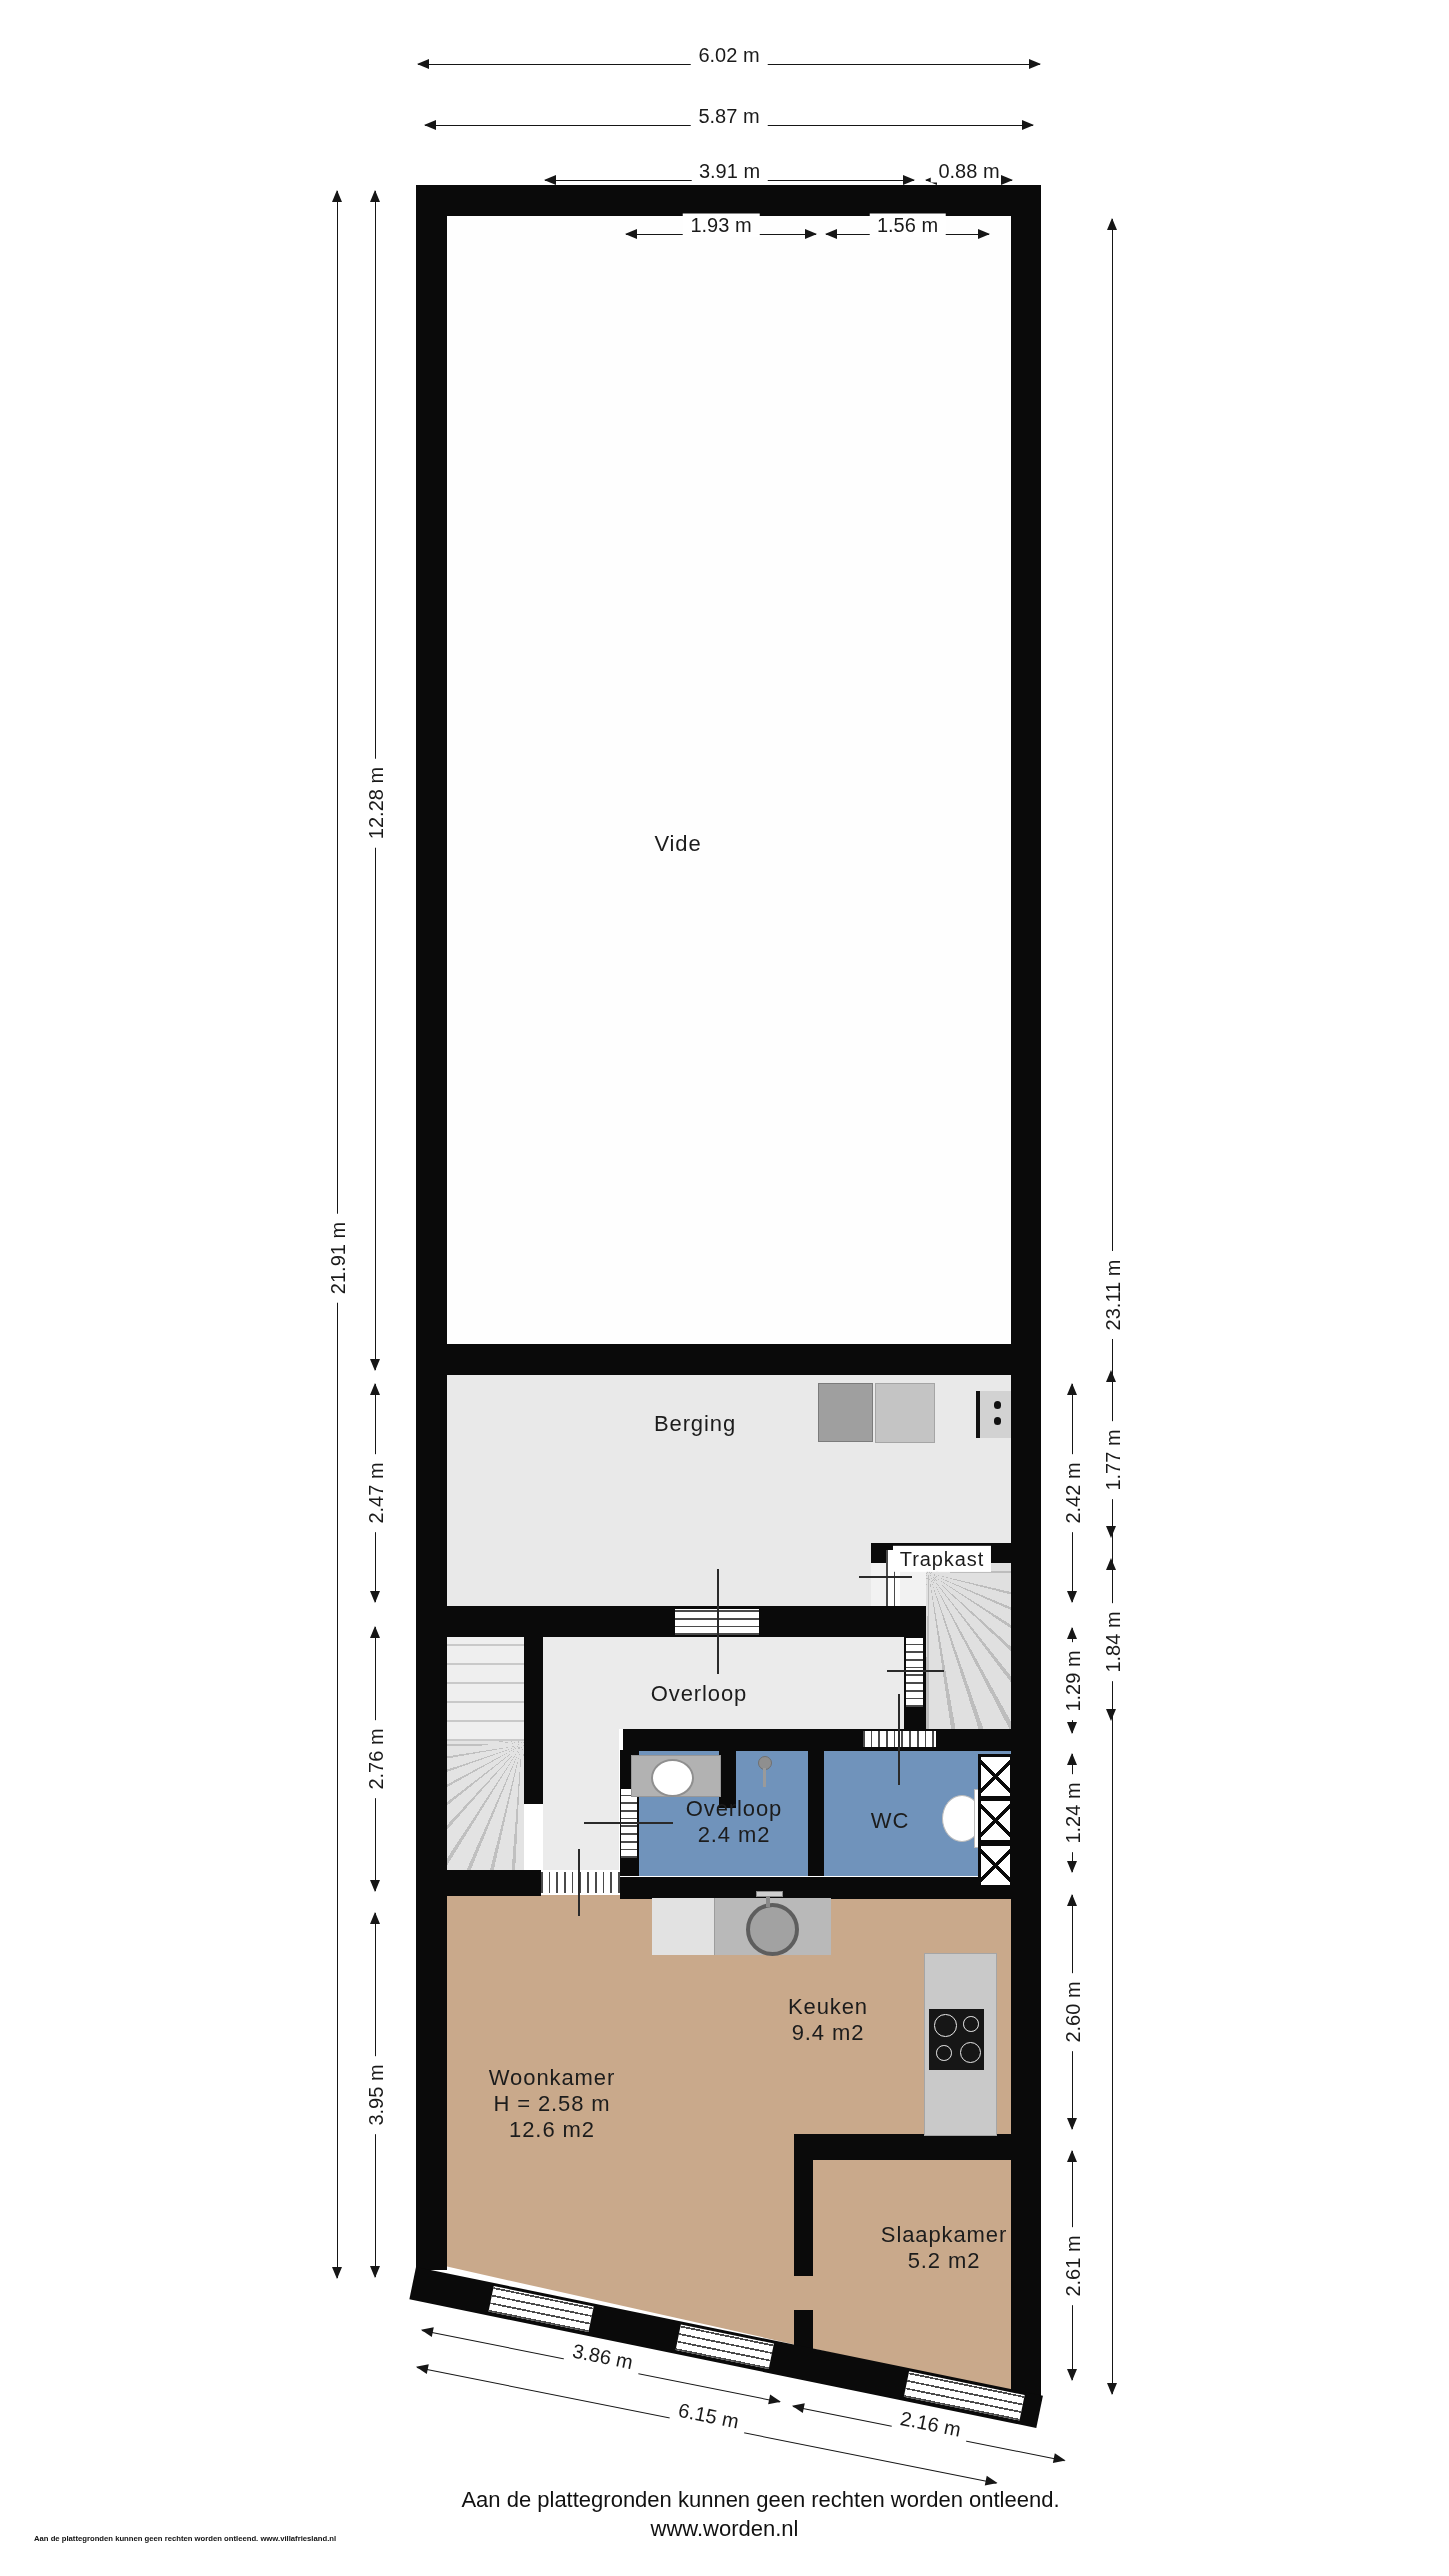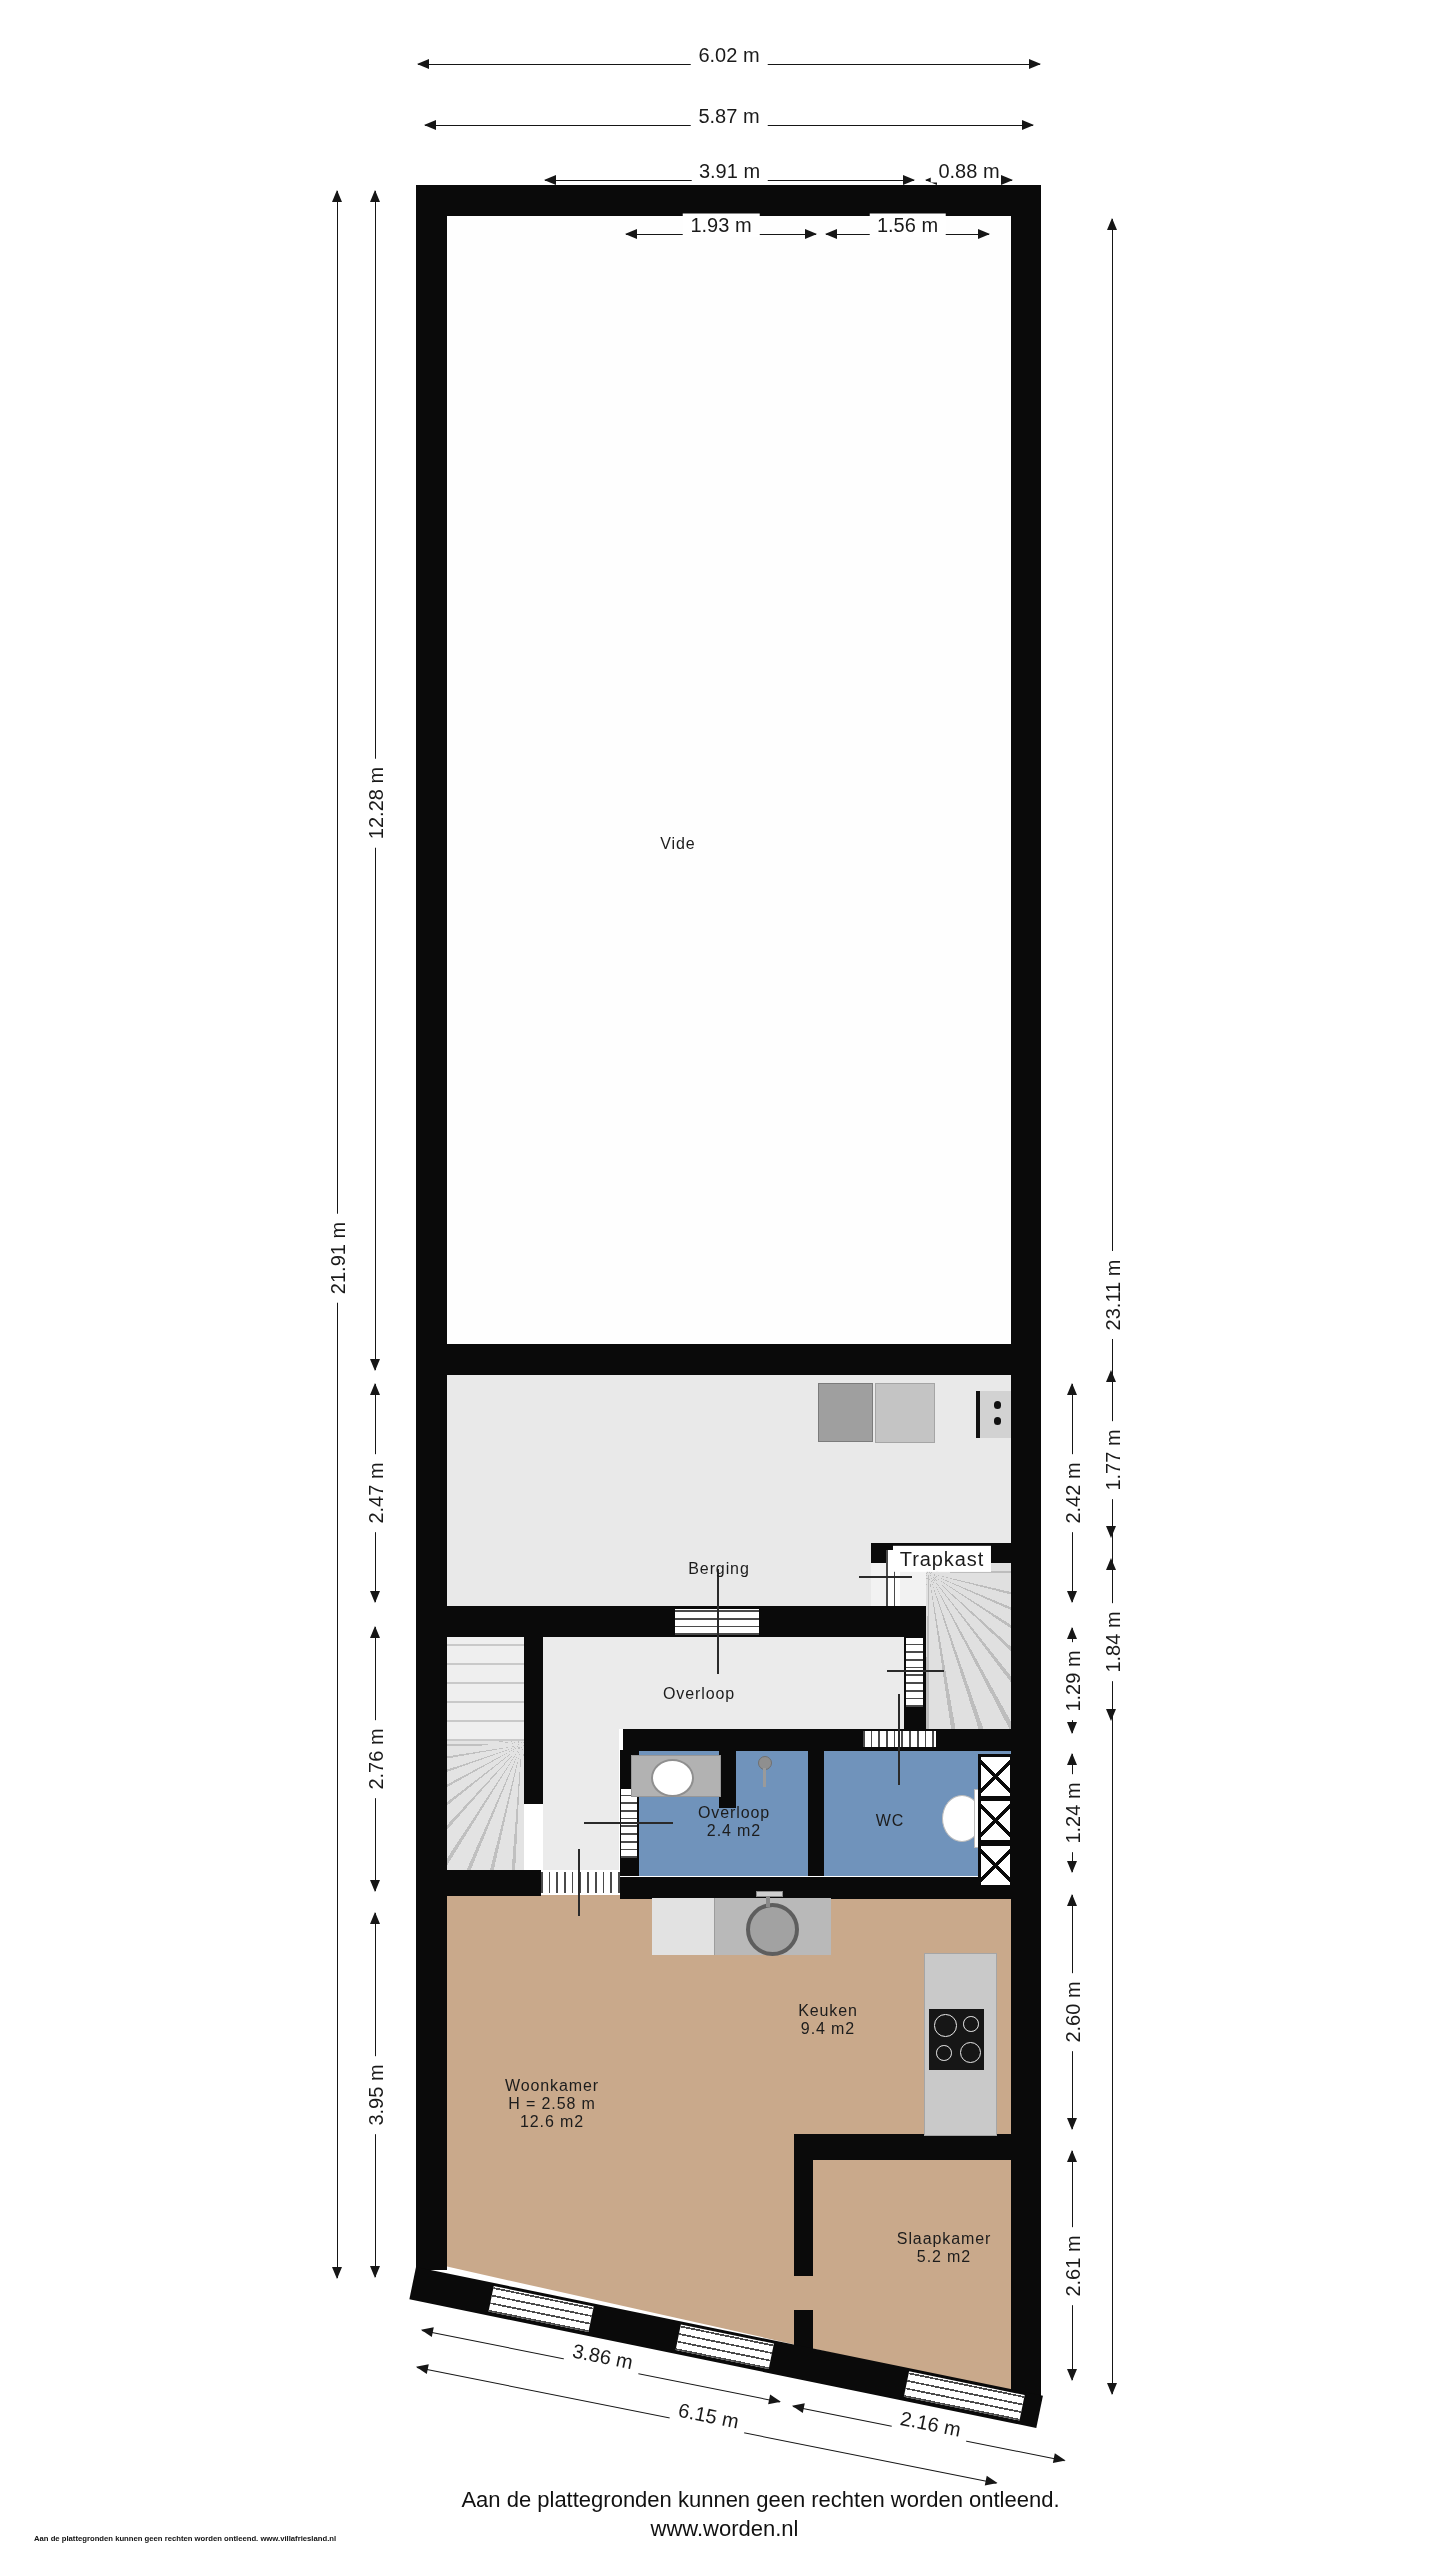--- a/index.html
+++ b/index.html
@@ -3,21 +3,21 @@
 <meta charset="utf-8">
 <style>
   html,body{margin:0;padding:0;background:#fff;}
   #canvas{position:relative;width:1449px;height:2576px;background:#fff;overflow:hidden;
           font-family:"Liberation Sans", sans-serif;color:#1a1a1a;}
   
   .w{position:absolute;background:#0a0a0a;}
   
   .fl{position:absolute;}
   
-  .rl{position:absolute;transform:translate(-50%,-50%);font-size:16px;letter-spacing:0.9px;
+  .rl{position:absolute;transform:translate(-50%,-50%);font-size:22px;letter-spacing:0.9px;
       color:#1c1c1c;white-space:nowrap;text-align:center;}
   
   .dimh{position:absolute;height:0;border-top:1.7px solid #161616;}
   .dimh::before{content:"";position:absolute;left:-0.9px;top:-6px;border-style:solid;
     border-width:5.2px 12px 5.2px 0;border-color:transparent #161616 transparent transparent;}
   .dimh::after{content:"";position:absolute;right:-0.9px;top:-6px;border-style:solid;
     border-width:5.2px 0 5.2px 12px;border-color:transparent transparent transparent #161616;}
   .dimh .lbl{position:absolute;left:50%;top:-10.3px;transform:translate(-50%,-50%);
     background:#fff;padding:0 7.7px;font-size:20px;white-space:nowrap;}
   
@@ -146,21 +146,21 @@
     <div class="fix" style="left:508px;top:1768px;width:71px;height:181px;background:#c9c9c9;border:0.9px solid #a5a5a5;">
       <span style="position:absolute;left:4.3px;top:55px;width:55px;height:61px;background:#161616;">
         <i style="position:absolute;left:5.2px;top:5.2px;width:20.6px;height:20.6px;border:1.7px solid #e8e8e8;border-radius:50%;"></i>
         <i style="position:absolute;left:34px;top:6.9px;width:13.7px;height:13.7px;border:1.7px solid #e8e8e8;border-radius:50%;"></i>
         <i style="position:absolute;left:6.9px;top:36px;width:13.7px;height:13.7px;border:1.7px solid #e8e8e8;border-radius:50%;"></i>
         <i style="position:absolute;left:31px;top:33px;width:19px;height:19px;border:1.7px solid #e8e8e8;border-radius:50%;"></i>
       </span>
     </div>
 
     <div class="rl" style="left:262px;top:659px;">Vide</div>
-    <div class="rl" style="left:279px;top:1384px;margin-left:24px;">Berging</div>
+    <div class="rl" style="left:279px;top:1239px;">Berging</div>
     <div class="rl" style="left:526px;top:1374px;background:#fff;padding:1.7px 6.9px;font-size:20px;">Trapkast</div>
     <div class="rl" style="left:283px;top:1509px;">Overloop</div>
     <div class="rl" style="left:318px;top:1637px;">
       <span>Overloop</span><br>
       <span>2.4 m2</span>
     </div>
     <div class="rl" style="left:474px;top:1636px;">WC</div>
     <div class="rl" style="left:412px;top:1835px;text-align:center;">
       <span>Keuken</span><br>
       <span>9.4 m2</span>

